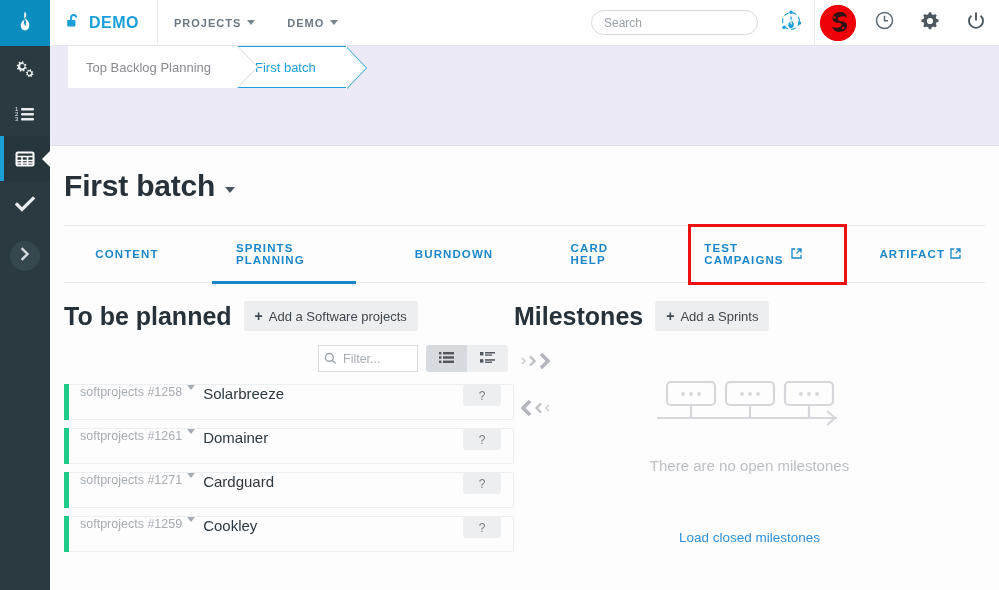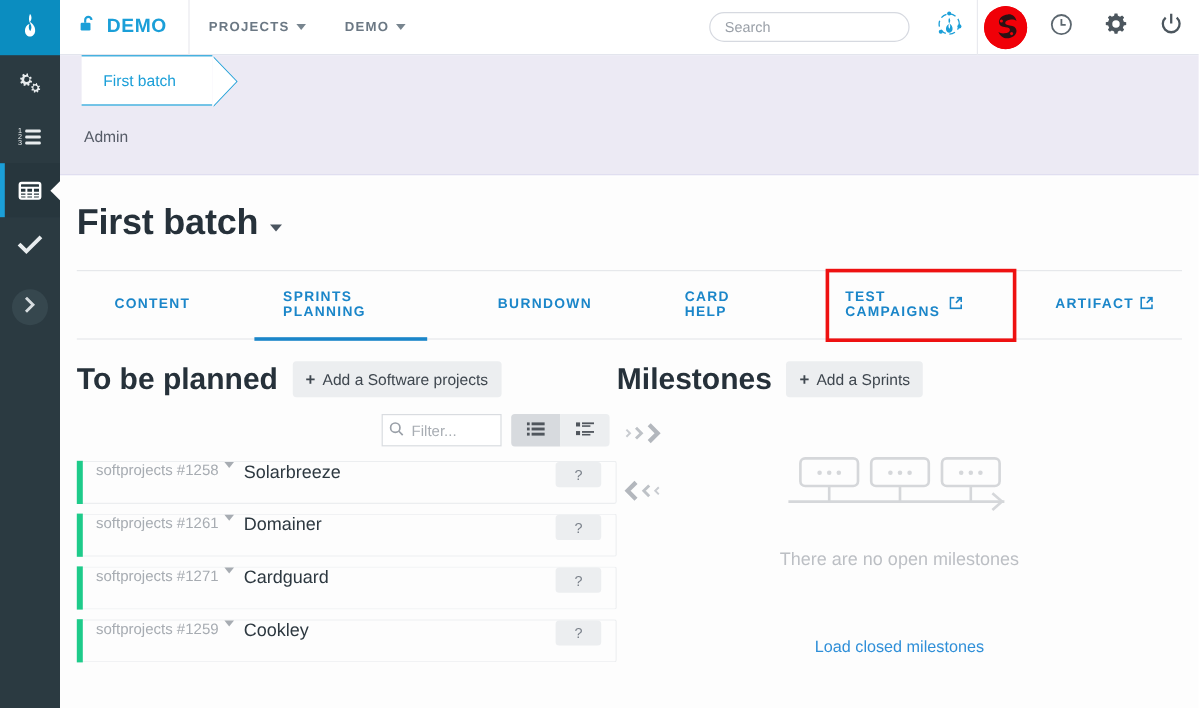--- a/index.html
+++ b/index.html
@@ -464,27 +464,31 @@
         <svg width="20" height="20" viewBox="0 0 20 20">
           <path d="M5.4 4.6a7 7 0 1 0 9.2 0" stroke="#4c565e" stroke-width="1.9" fill="none"></path>
           <path d="M10 1.5v8" stroke="#4c565e" stroke-width="1.9" fill="none"></path>
         </svg>
       </span>
     </div>
   </div>
 
   <div class="breadcrumb-bar">
     <div class="crumbs">
+      <div class="crumb crumb-1">
+        <span>Top Backlog Planning</span>
+        <span class="arrow-line"></span>
+        <span class="arrow-fill"></span>
+      </div>
       <div class="crumb crumb-2">
         <span>First batch</span>
         <span class="arrow-line"></span>
         <span class="arrow-fill"></span>
       </div>
     </div>
-    <div class="crumb-sub">Admin</div>
   </div>
 
   <div class="content">
 
     <div class="page-title-row">
       <div class="page-title">First batch</div>
       <div class="title-caret"></div>
     </div>
 
     <div class="tabs">

